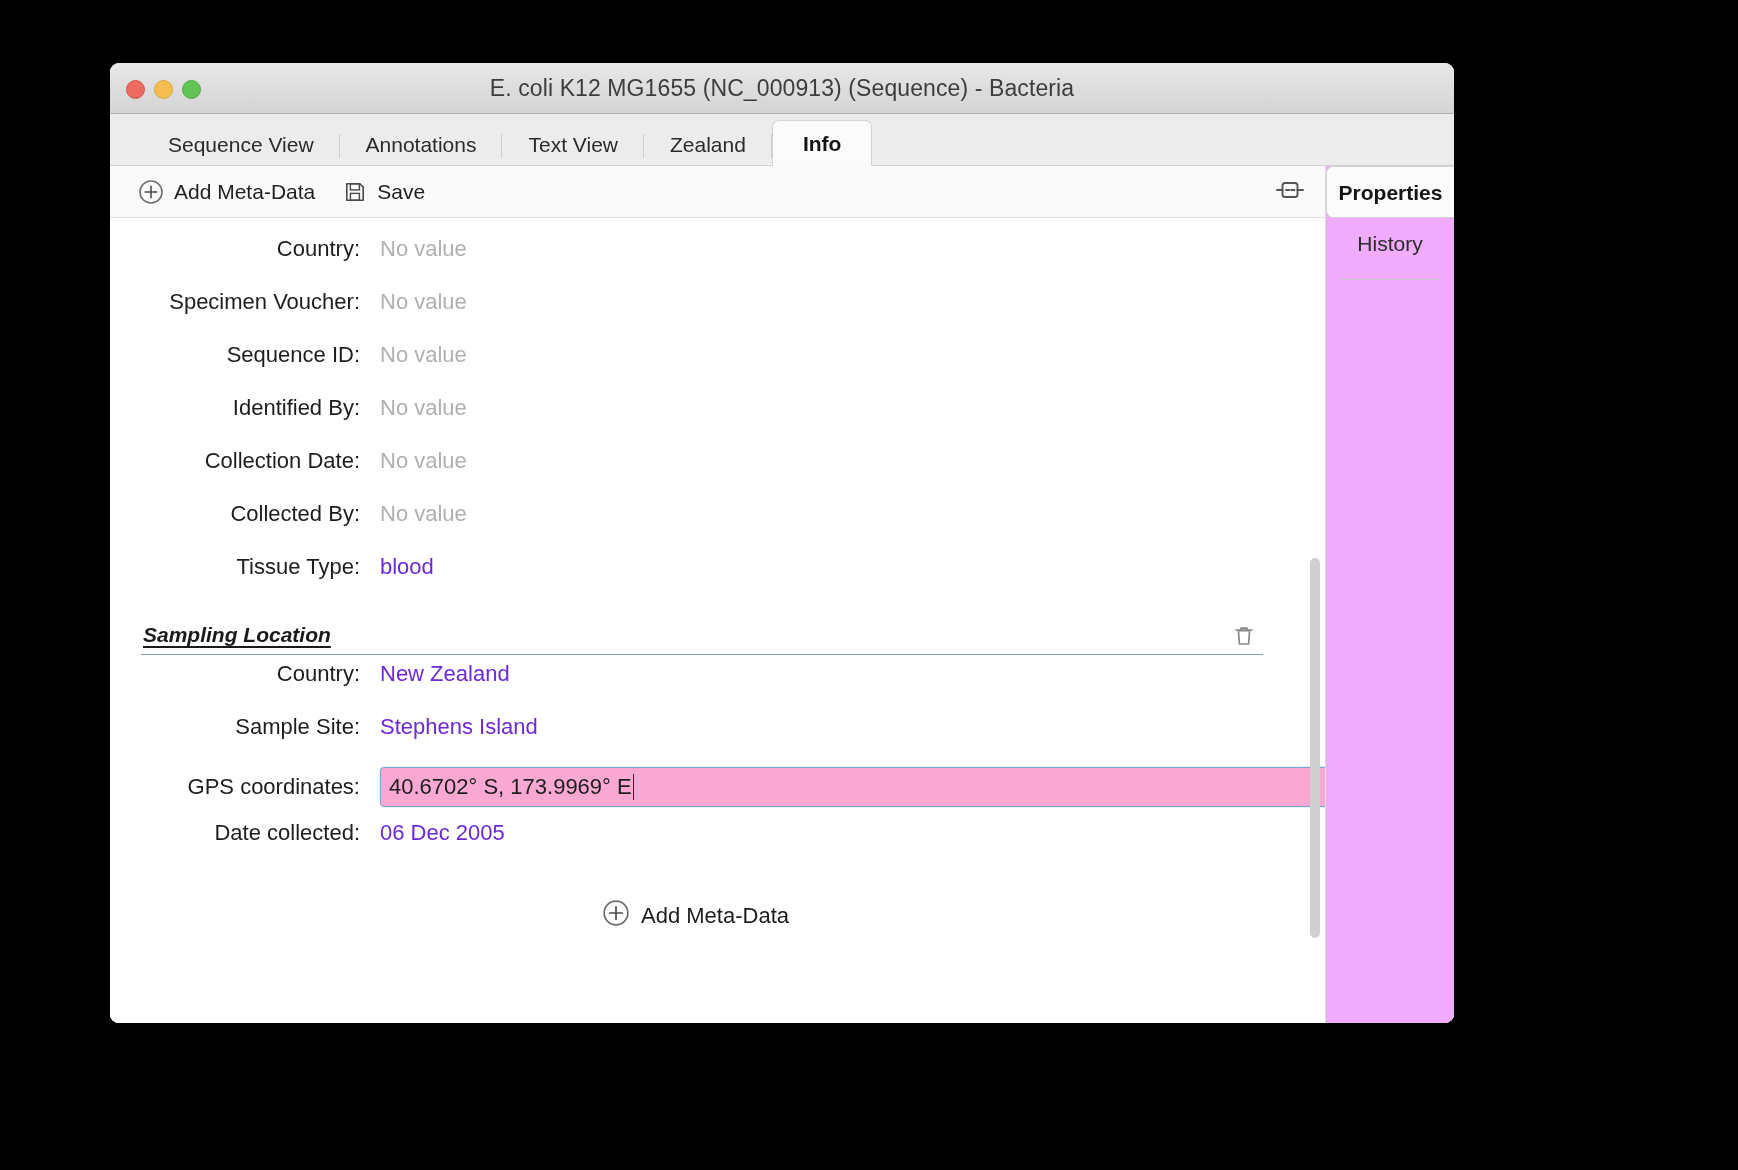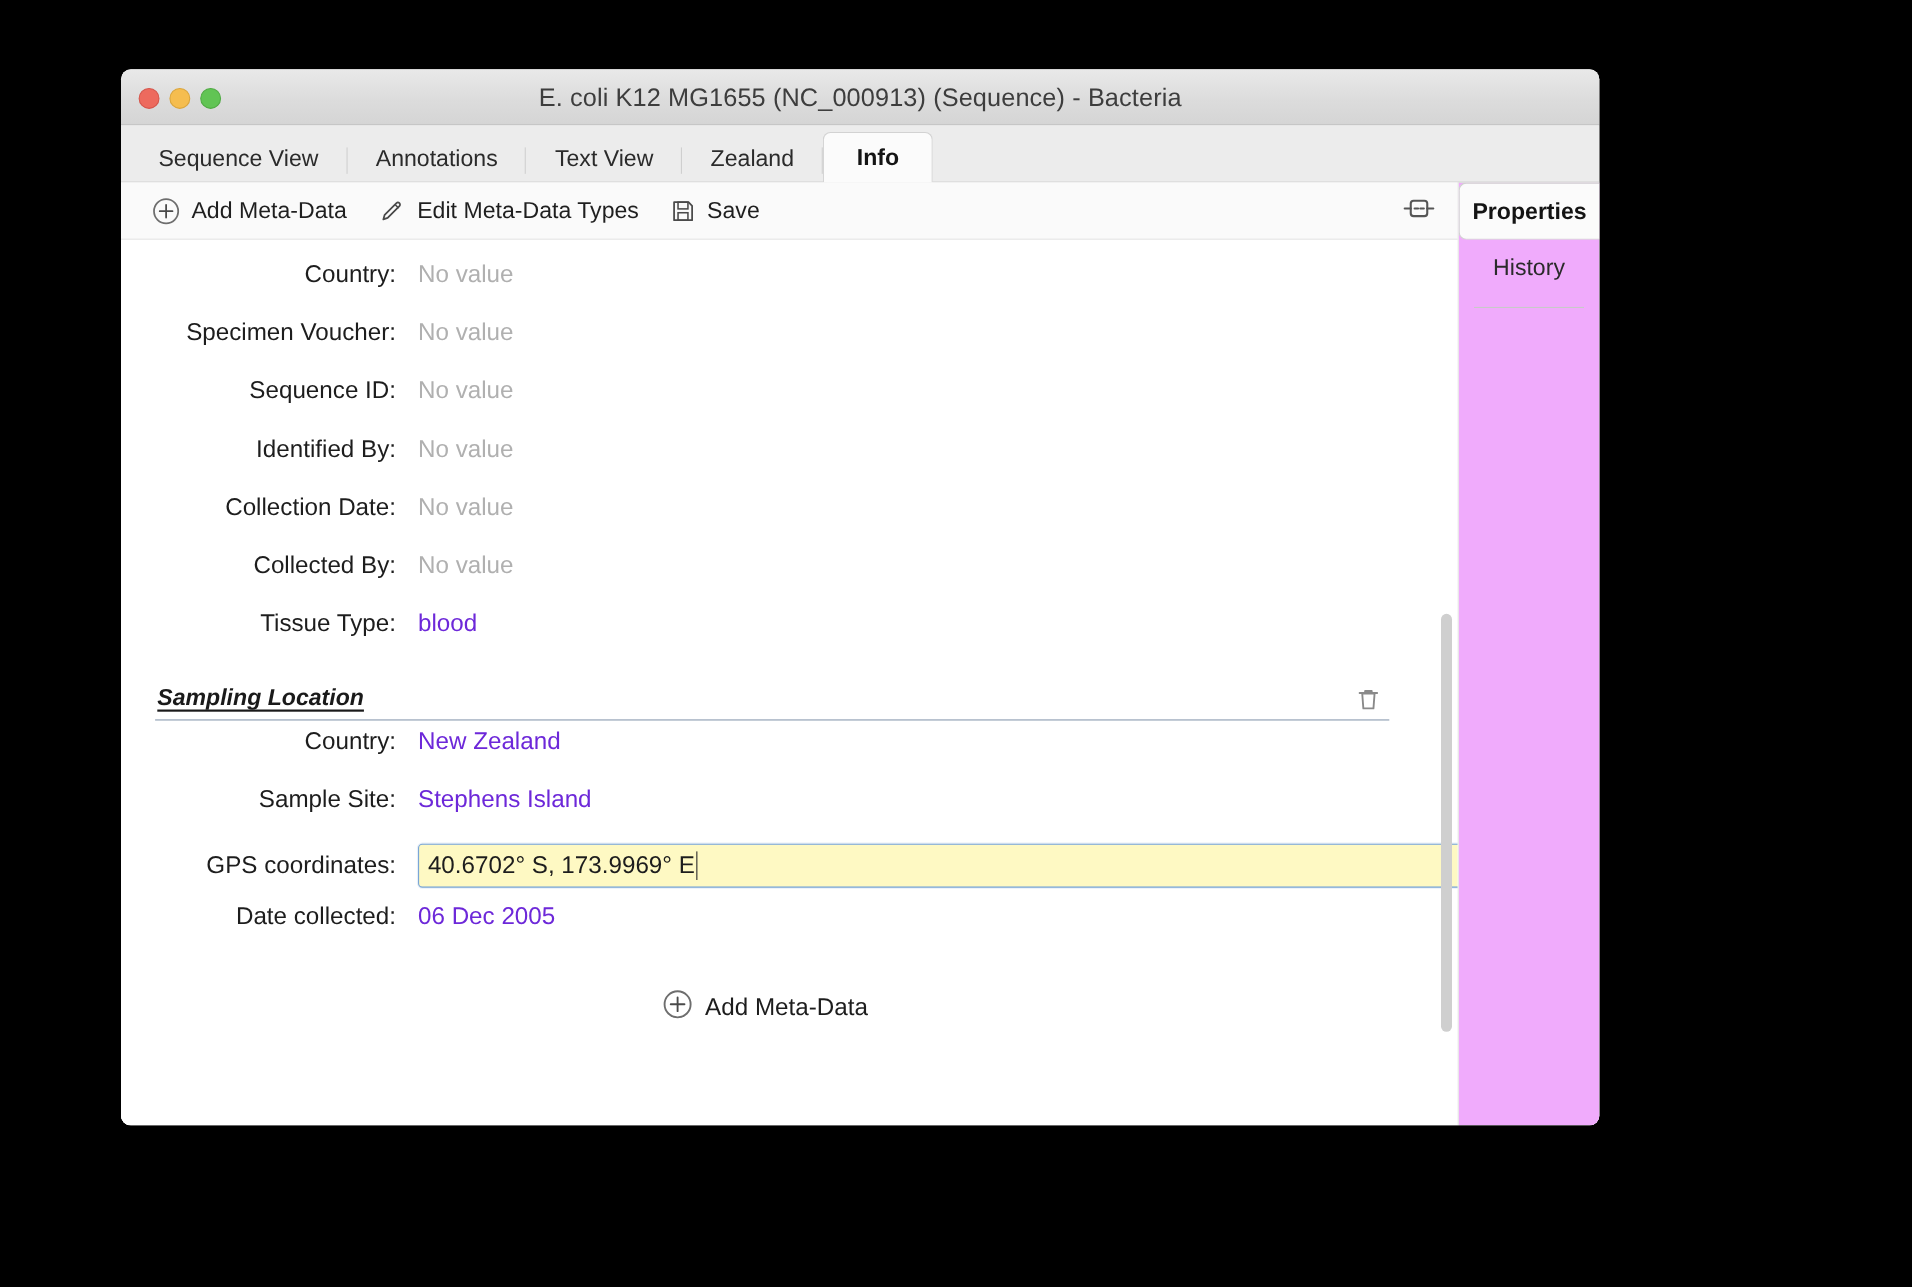--- a/index.html
+++ b/index.html
@@ -26,21 +26,21 @@
   .light.red{background:#ed6a5e;border:1px solid #d6564c;}
   .light.yellow{background:#f5bd4f;border:1px solid #dba63d;}
   .light.green{background:#61c454;border:1px solid #51ab45;}
   .title{
     position:absolute;left:0;right:0;top:0;height:50px;line-height:50px;
     text-align:center;font-size:23px;color:#3d3d3d;letter-spacing:.1px;
   }
   
   .tabstrip{
     flex:0 0 52px;height:52px;background:#ececec;position:relative;
-    display:flex;align-items:flex-end;padding-left:8px;box-sizing:border-box;
+    display:flex;align-items:flex-end;padding-left:32px;box-sizing:border-box;
   }
   .tab{
     position:relative;height:42px;line-height:42px;padding:0 26px;
     font-size:21px;color:#2b2b2b;box-sizing:border-box;
     display:flex;align-items:center;
   }
   .tab .sep{
     position:absolute;right:0;top:10px;height:24px;width:1px;background:#cfcfcf;
   }
   .tab.active{
@@ -86,21 +86,21 @@
     font-style:italic;
   }
   .section .stitle{
     font-size:21px;font-weight:bold;color:#1a1a1a;text-decoration:underline;
     text-underline-offset:4px;padding-left:2px;display:inline-block;
   }
   .section .trash{position:absolute;right:8px;top:1px;}
   .field-wrap{flex:1 1 auto;display:flex;align-items:center;}
   .textinput{
     box-sizing:border-box;height:40px;width:1014px;
-    border:1px solid #7ba7d7;border-radius:4px;background:#fef9c3;
+    border:1px solid #7ba7d7;border-radius:4px;background:#f9a8d4;
     font-size:22px;color:#1d1d1d;padding:0 8px;display:flex;align-items:center;
     outline:2px solid rgba(123,167,215,.18);outline-offset:-1px;
   }
   .caret{display:inline-block;width:1px;height:26px;background:#2b2b2b;margin-left:1px;}
   .addmeta-bottom{
     display:flex;align-items:center;justify-content:center;gap:11px;
     margin-top:26px;font-size:22px;color:#1d1d1d;
   }
   
   .vscroll{
@@ -170,29 +170,20 @@
         <div class="tbtn">
           <span>
             <svg width="26" height="26" viewBox="0 0 26 26">
               <circle cx="13" cy="13" r="11" fill="none" stroke="#6e6e6e" stroke-width="1.6"></circle>
               <path d="M13 7.2v11.6M7.2 13h11.6" stroke="#4a4a4a" stroke-width="1.6" stroke-linecap="round"></path>
             </svg>
           </span>
           <span>Add Meta-Data</span>
         </div>
 
-        <div class="tbtn">
-          <span>
-            <svg width="26" height="26" viewBox="0 0 26 26">
-              <path d="M5.5 20.5l1.2-4.2L17.4 5.6a1.9 1.9 0 0 1 2.7 2.7L9.4 19.1z" fill="none" stroke="#4a4a4a" stroke-width="1.6" stroke-linejoin="round"></path>
-              <path d="M16.1 6.9l3.3 3.3" stroke="#4a4a4a" stroke-width="1.4"></path>
-            </svg>
-          </span>
-          <span>Edit Meta-Data Types</span>
-        </div>
 
         <div class="tbtn">
           <span>
             <svg width="24" height="24" viewBox="0 0 24 24">
               <path d="M3.8 3.8h13.1l3.3 3.3v13.1H3.8z" fill="none" stroke="#4a4a4a" stroke-width="1.6" stroke-linejoin="round"></path>
               <rect x="7.4" y="3.8" width="9" height="6.1" fill="none" stroke="#4a4a4a" stroke-width="1.4"></rect>
               <rect x="7.4" y="13.4" width="9" height="6.8" fill="none" stroke="#4a4a4a" stroke-width="1.4"></rect>
             </svg>
           </span>
           <span>Save</span>

